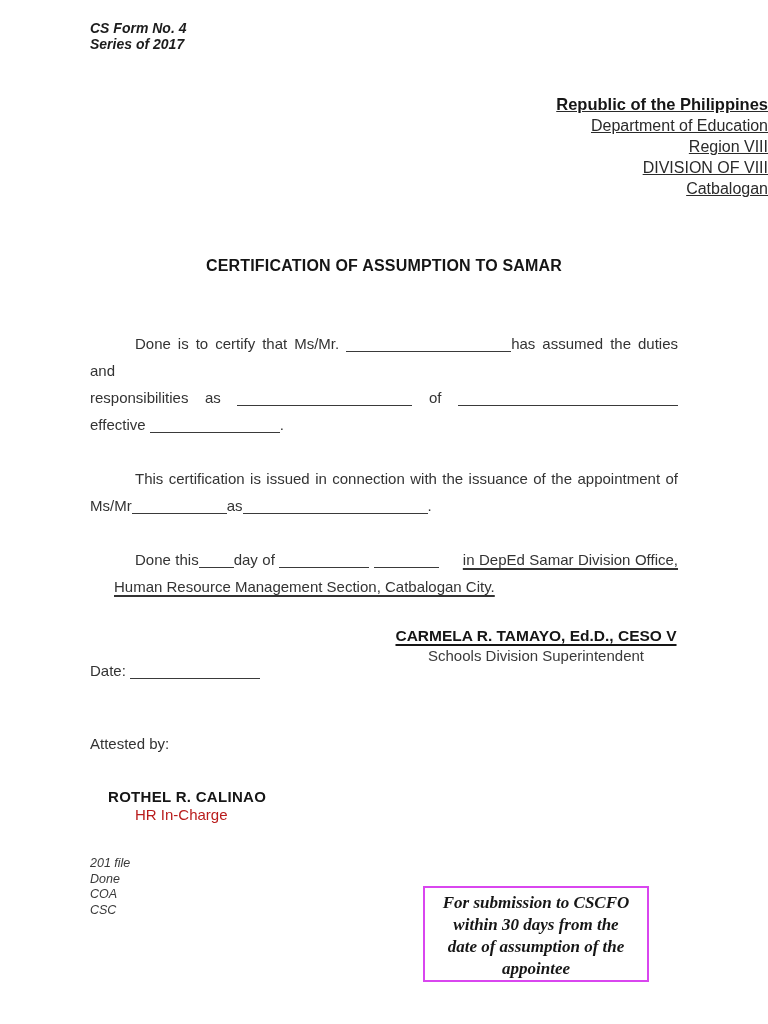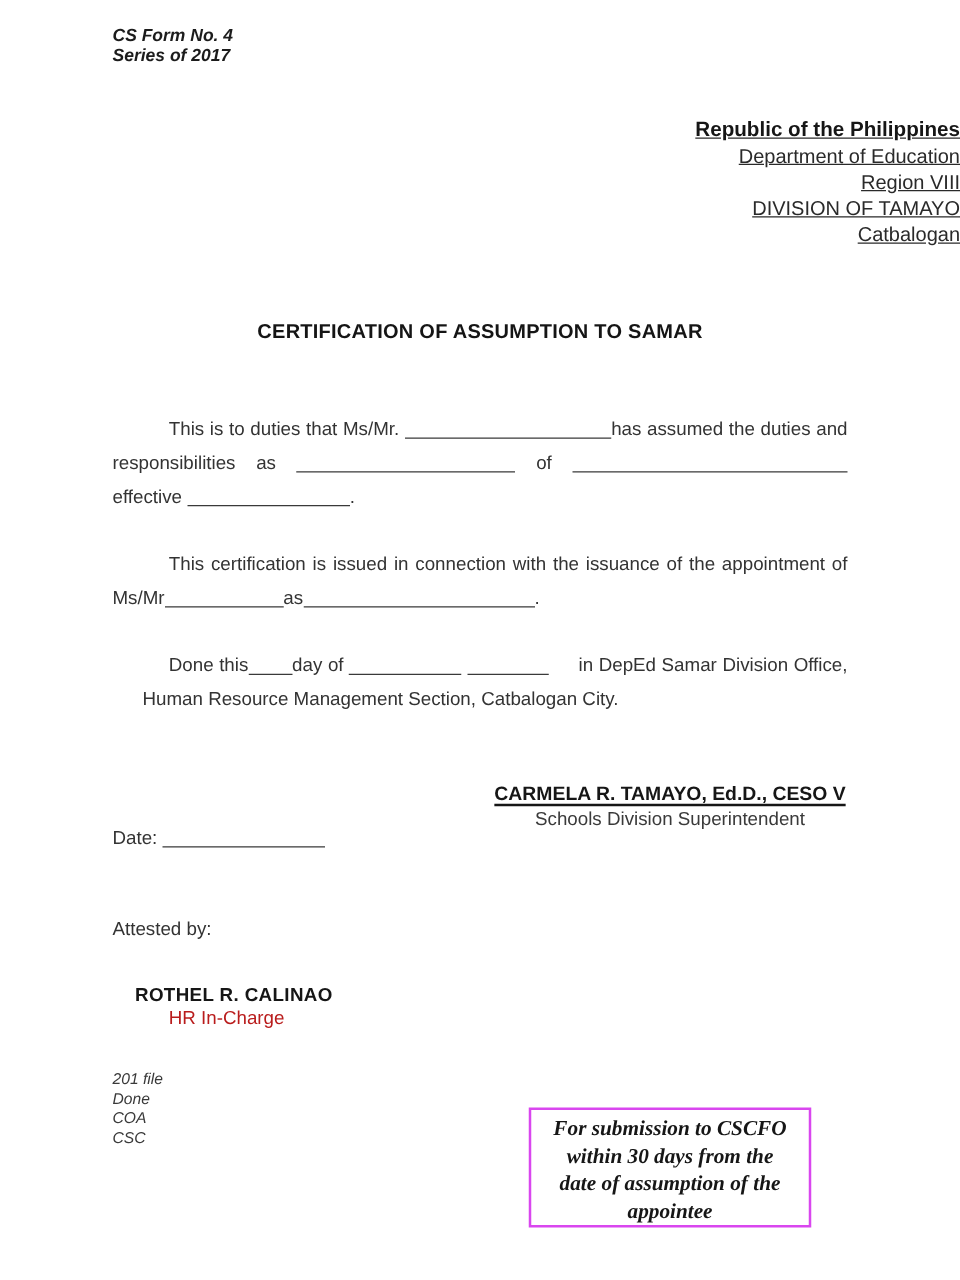--- a/index.html
+++ b/index.html
@@ -43,21 +43,21 @@
   .jline { text-align: justify; text-align-last: justify; }
   .indent { text-indent: 45px; }
   .blank {
     display: inline-block;
     border-bottom: 1.5px solid #3a3a3a;
     height: 15px; vertical-align: -3px;
   }
   .w35 { width: 35px; }  .w65 { width: 65px; }  .w90 { width: 90px; }
   .w95 { width: 95px; }  .w130 { width: 130px; } .w165 { width: 165px; }
   .w175 { width: 175px; } .w185 { width: 185px; } .w220 { width: 220px; }
-  .u { text-decoration-thickness: 1.5px; text-underline-offset: 3px; padding-left: 24px; }
+  .u { text-decoration: underline; text-decoration-thickness: 1.5px; text-underline-offset: 3px; padding-left: 24px; }
 
   
   .signature {
     position: absolute; left: 390px; width: 292px; top: 626px;
     text-align: center; font-size: 15px; line-height: 20px;
   }
   .sig-name { font-weight: bold; font-size: 15.5px; color: #161616;
     text-decoration: underline; text-decoration-thickness: 1.5px; text-underline-offset: 3px; }
   .sig-title { color: #3a3a3a; }
 
@@ -95,30 +95,30 @@
 
   <div class="form-meta">
     <div>CS Form No. 4</div>
     <div>Series of 2017</div>
   </div>
 
   <div class="letterhead">
     <div class="lh-bold">Republic of the Philippines</div>
     <div>Department of Education</div>
     <div>Region VIII</div>
-    <div>DIVISION OF TAMAYO</div>
+    <div>DIVISION OF VIII</div>
     <div>Catbalogan</div>
   </div>
 
   <div class="doc-title">CERTIFICATION OF ASSUMPTION TO SAMAR</div>
 
   <div class="body-copy">
 
     <div class="para">
-      <div class="jline indent"><span>This is to duties that Ms/Mr.</span>
+      <div class="jline indent"><span>Done is to certify that Ms/Mr.</span>
         <span class="blank w165"></span><span>has assumed the duties and</span></div>
       <div class="jline"><span>responsibilities as</span>
         <span class="blank w175"></span>
         <span>of</span>
         <span class="blank w220"></span></div>
       <div><span>effective</span>
         <span class="blank w130"></span><span>.</span></div>
     </div>
 
     <div class="para">

